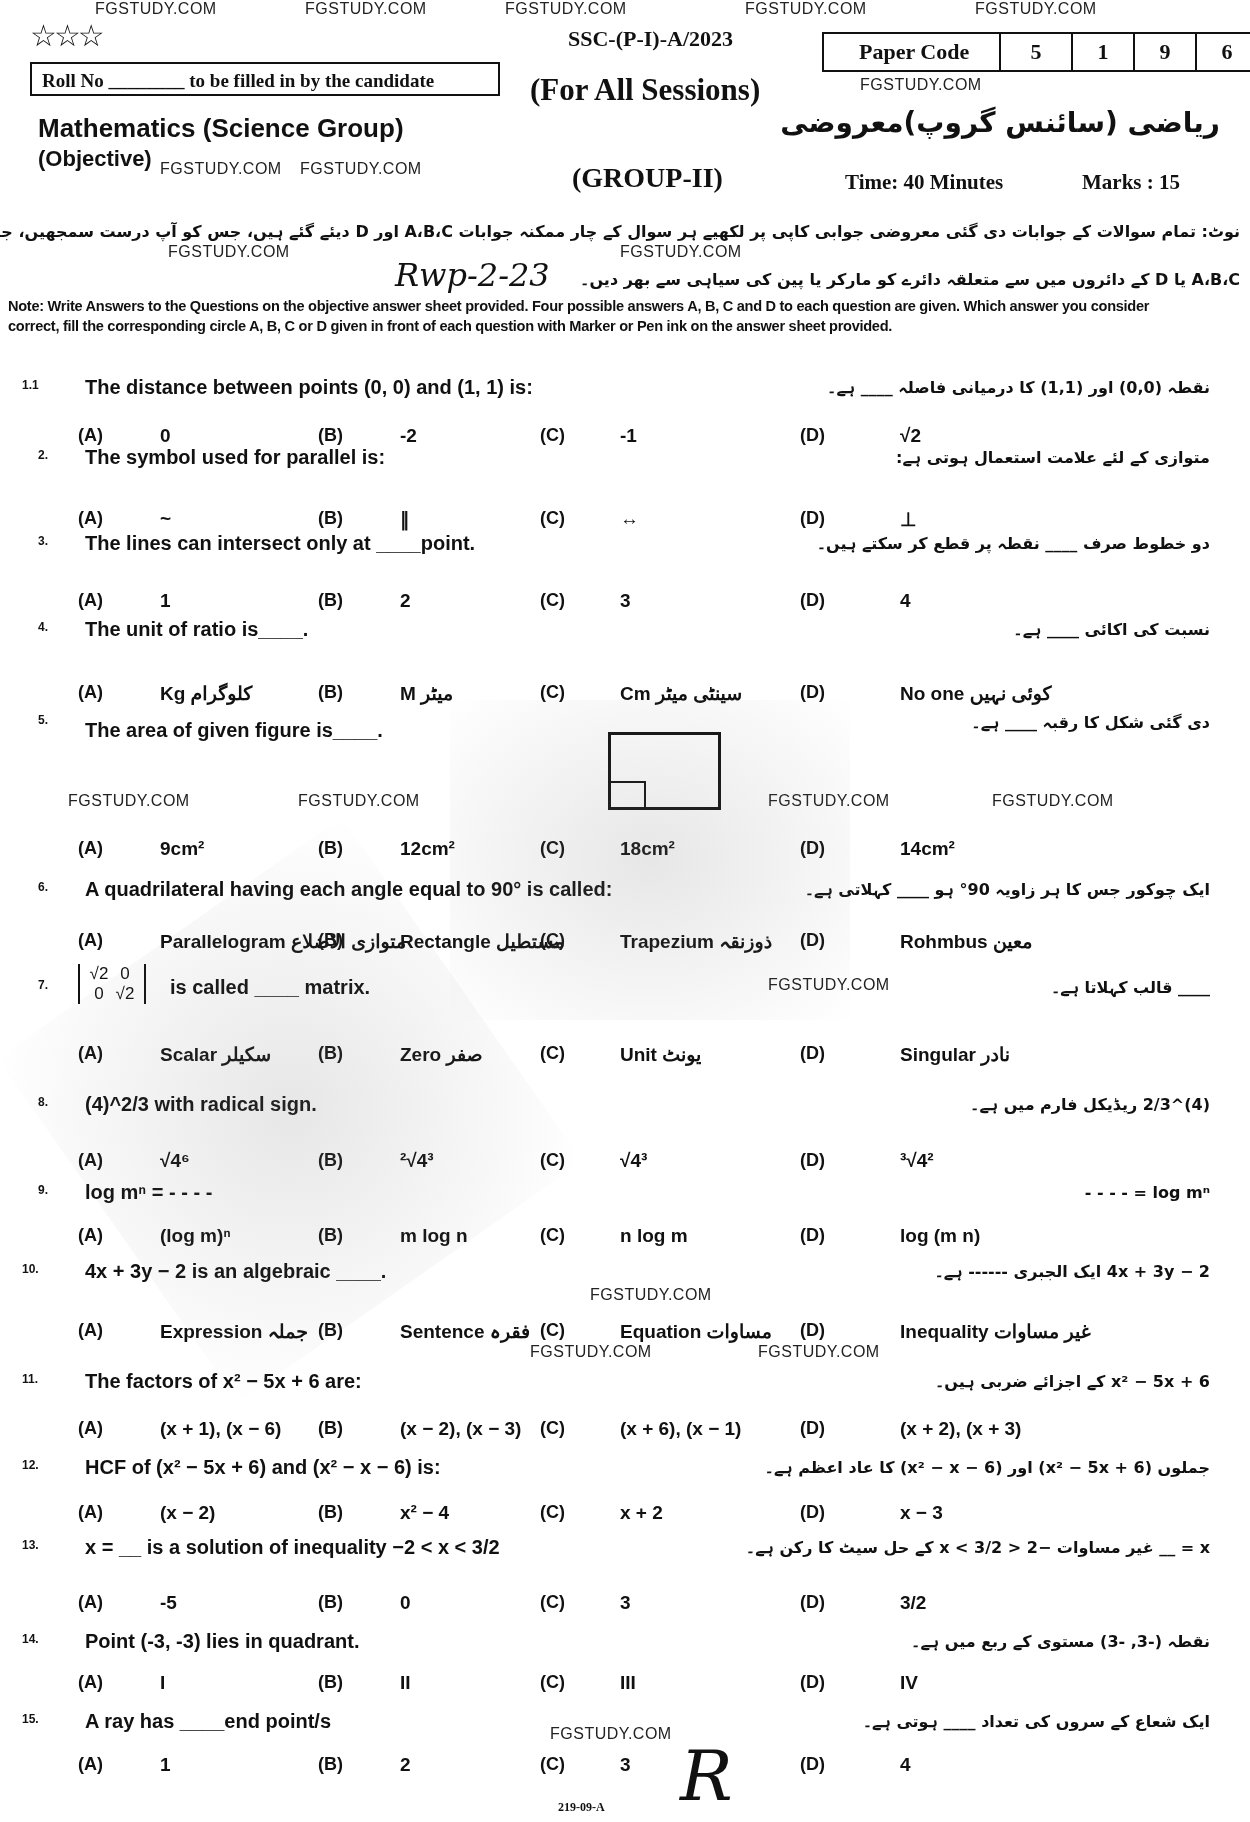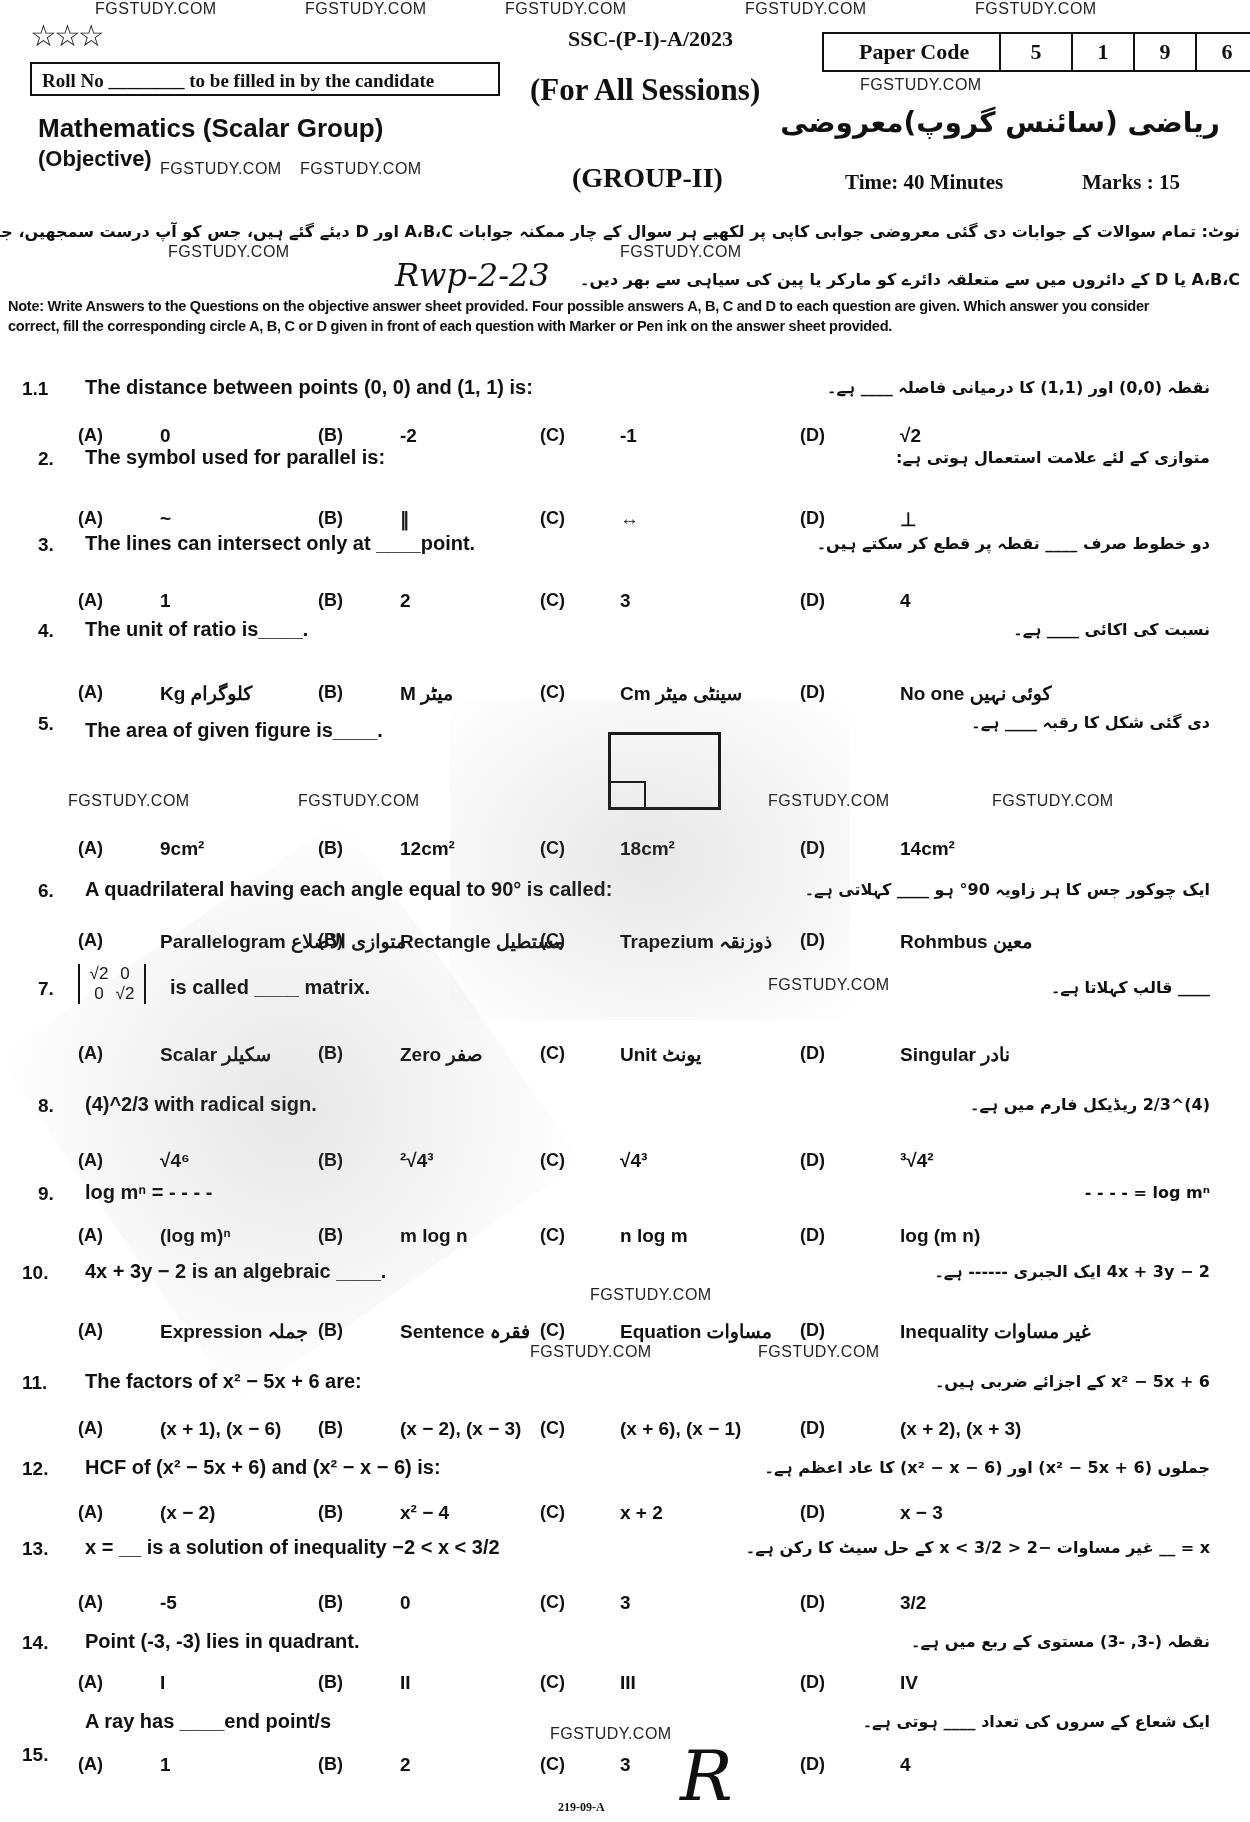--- a/index.html
+++ b/index.html
@@ -15,21 +15,21 @@
   .subject{left:38px;top:113px;font-weight:bold;font-size:26px;}
   .objective{left:38px;top:146px;font-weight:bold;font-size:22px;}
   .group{left:572px;top:162px;font-family:"Liberation Serif",serif;font-weight:bold;font-size:28px;}
   .time{left:845px;top:170px;font-family:"Liberation Serif",serif;font-weight:bold;font-size:21px;}
   .marks{left:1082px;top:170px;font-family:"Liberation Serif",serif;font-weight:bold;font-size:21px;}
   .urdu-title{right:30px;top:106px;font-family:"DejaVu Sans",sans-serif;font-weight:bold;font-size:28px;direction:rtl;}
   .urdu{font-family:"DejaVu Sans",sans-serif;direction:rtl;font-size:15px;color:#111;}
   .note{left:8px;top:296px;width:1235px;font-size:15.5px;line-height:20px;font-weight:bold;letter-spacing:-0.3px;transform:scaleX(0.94);transform-origin:left top;}
   .note b{font-weight:bold;}
   .handwrite{left:395px;top:256px;font-family:"DejaVu Serif",serif;font-size:32px;font-style:italic;}
-  .qnum{position:absolute;font-size:19px;font-weight:bold;}
+  .qnum{position:absolute;font-size:12px;font-weight:bold;}
   .qtext{position:absolute;font-size:20px;font-weight:bold;white-space:nowrap;}
   .qurdu{position:absolute;right:40px;font-family:"DejaVu Sans",sans-serif;font-size:16px;font-weight:bold;direction:rtl;white-space:nowrap;}
   .opt{position:absolute;font-size:19px;font-weight:bold;white-space:nowrap;}
   .optl{position:absolute;font-size:18px;font-weight:bold;}
   .fig{position:absolute;left:608px;top:732px;width:107px;height:72px;border:3px solid #111;}
   .fig .inner{position:absolute;left:0;bottom:0;width:33px;height:24px;border-top:2px solid #111;border-right:2px solid #111;}
   .figlbl{position:absolute;font-size:10px;font-weight:bold;}
   .sig{left:680px;top:1735px;font-family:"DejaVu Serif",serif;font-size:70px;font-style:italic;}
   .footer{left:558px;top:1800px;font-family:"Liberation Serif",serif;font-weight:bold;font-size:12px;}
   .smudge{position:absolute;background:radial-gradient(ellipse at center,rgba(120,120,120,0.18),rgba(255,255,255,0));pointer-events:none;}
@@ -64,21 +64,21 @@
 <div class="abs rollbox">Roll No ________ to be filled in by the candidate</div>
 <div class="abs ssc">SSC-(P-I)-A/2023</div>
 <div class="abs sessions">(For All Sessions)</div>
 <div class="abs pcode">
   <div style="width:140px;text-align:left;padding-left:8px;">Paper Code</div>
   <div style="width:70px">5</div>
   <div style="width:60px">1</div>
   <div style="width:60px">9</div>
   <div style="width:60px;border-right:none;">6</div>
 </div>
-<div class="abs subject">Mathematics (Scalar Group)</div>
+<div class="abs subject">Mathematics (Science Group)</div>
 <div class="abs objective">(Objective)</div>
 <div class="abs urdu-title">ریاضی (سائنس گروپ)معروضی</div>
 <div class="abs group">(GROUP-II)</div>
 <div class="abs time">Time: 40 Minutes</div>
 <div class="abs marks">Marks : 15</div>
 
 <div class="abs urdu" style="right:10px;top:222px;font-size:16px;font-weight:bold;white-space:nowrap;">نوٹ: تمام سوالات کے جوابات دی گئی معروضی جوابی کاپی پر لکھیے ہر سوال کے چار ممکنہ جوابات A،B،C اور D دیئے گئے ہیں، جس کو آپ درست سمجھیں، جوابی کاپی پر اس سوال نمبر کے سامنے جزو</div>
 <div class="abs urdu" style="right:10px;top:270px;font-size:16px;font-weight:bold;white-space:nowrap;">A،B،C یا D کے دائروں میں سے متعلقہ دائرے کو مارکر یا پین کی سیاہی سے بھر دیں۔</div>
 <div class="abs handwrite">Rwp-2-23</div>
 <div class="abs note">
@@ -238,21 +238,21 @@
     <div class="qtext" style="left: 85px; top: 1630px;">Point (-3, -3) lies in quadrant.</div>
     <div class="qurdu" style="top: 1632px;">نقطہ (-3, -3) مستوی کے ربع میں ہے۔</div>
     <div class="optl" style="left: 78px; top: 1672px;">(A)</div>
     <div class="opt" style="left: 160px; top: 1672px;">I</div>
     <div class="optl" style="left: 318px; top: 1672px;">(B)</div>
     <div class="opt" style="left: 400px; top: 1672px;">II</div>
     <div class="optl" style="left: 540px; top: 1672px;">(C)</div>
     <div class="opt" style="left: 620px; top: 1672px;">III</div>
     <div class="optl" style="left: 800px; top: 1672px;">(D)</div>
     <div class="opt" style="left: 900px; top: 1672px;">IV</div>
-    <div class="qnum" style="left: 22px; top: 1712px; margin-top: 32px;">15.</div>
+    <div class="qnum" style="left: 22px; top: 1712px;">15.</div>
     <div class="qtext" style="left: 85px; top: 1710px;">A ray has ____end point/s</div>
     <div class="qurdu" style="top: 1712px;">ایک شعاع کے سروں کی تعداد ____ ہوتی ہے۔</div>
     <div class="optl" style="left: 78px; top: 1754px;">(A)</div>
     <div class="opt" style="left: 160px; top: 1754px;">1</div>
     <div class="optl" style="left: 318px; top: 1754px;">(B)</div>
     <div class="opt" style="left: 400px; top: 1754px;">2</div>
     <div class="optl" style="left: 540px; top: 1754px;">(C)</div>
     <div class="opt" style="left: 620px; top: 1754px;">3</div>
     <div class="optl" style="left: 800px; top: 1754px;">(D)</div>
     <div class="opt" style="left: 900px; top: 1754px;">4</div>

